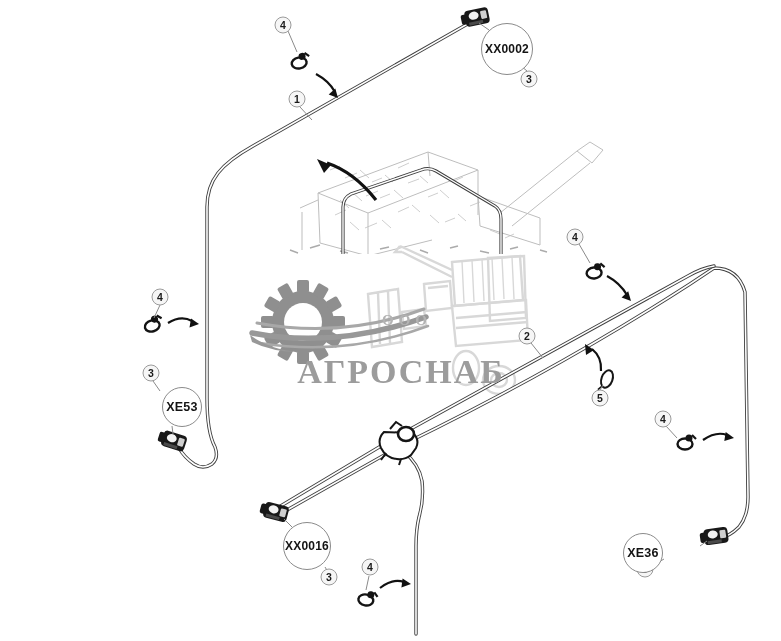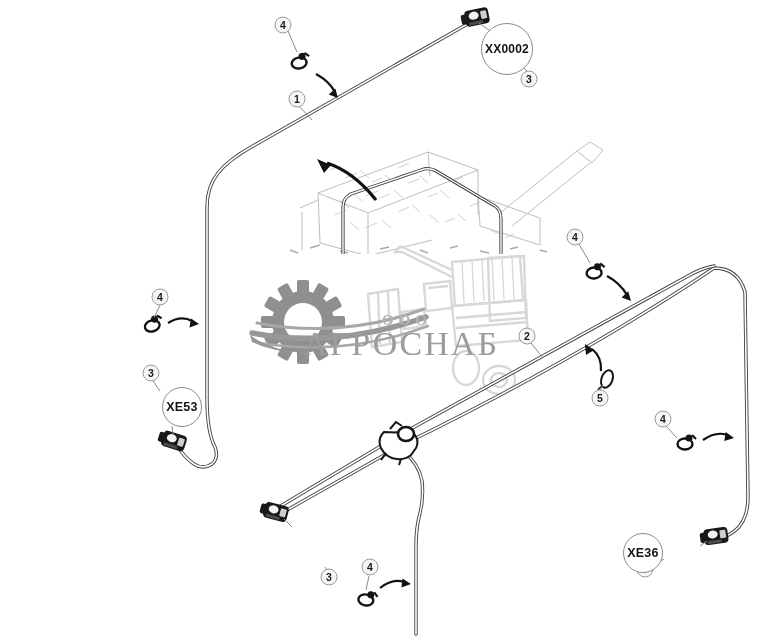--- a/index.html
+++ b/index.html
@@ -24,22 +24,22 @@
   }
   .pl-big{width:52px;height:52px;font-size:12px;}
   .pl-med{width:48px;height:48px;font-size:12px;}
   .pl-small{width:40px;height:40px;font-size:12.5px;}
   .wm-ooo{
     position:absolute;left:407px;top:320px;transform:translate(-50%,-50%);
     font-family:"Liberation Serif", serif;font-weight:bold;font-size:15px;
     letter-spacing:5px;color:#b3b3b3;
   }
   .wm-name{
-    position:absolute;left:401px;top:344px;transform:translate(-50%,-50%);
-    font-family:"Liberation Serif", serif;font-weight:normal;font-size:34px;
+    position:absolute;left:401px;top:372px;transform:translate(-50%,-50%);
+    font-family:"Liberation Serif", serif;font-weight:bold;font-size:34px;
     letter-spacing:2px;color:#9c9c9c;white-space:nowrap;
   }
 </style>
 </head>
 <body>
 
 <div id="canvas">
 
 <svg id="diagram-svg" width="781" height="641" viewBox="0 0 781 641">
 
@@ -234,15 +234,16 @@
 <div class="balloon" style="left:575px;top:237px">4</div>
 <div class="balloon" style="left:527px;top:336px">2</div>
 <div class="balloon" style="left:600px;top:398px">5</div>
 <div class="balloon" style="left:663px;top:419px">4</div>
 <div class="balloon" style="left:329px;top:577px">3</div>
 <div class="balloon" style="left:370px;top:567px">4</div>
 <div class="balloon" style="left:645px;top:569px">3</div>
 
 <div class="part-label pl-big" style="left:507px;top:49px">XX0002</div>
 <div class="part-label pl-small" style="left:182px;top:407px">XE53</div>
+<div class="part-label pl-med" style="left:307px;top:546px">XX0016</div>
 <div class="part-label pl-small" style="left:643px;top:553px">XE36</div>
 
 </div>
 
 </body></html>

